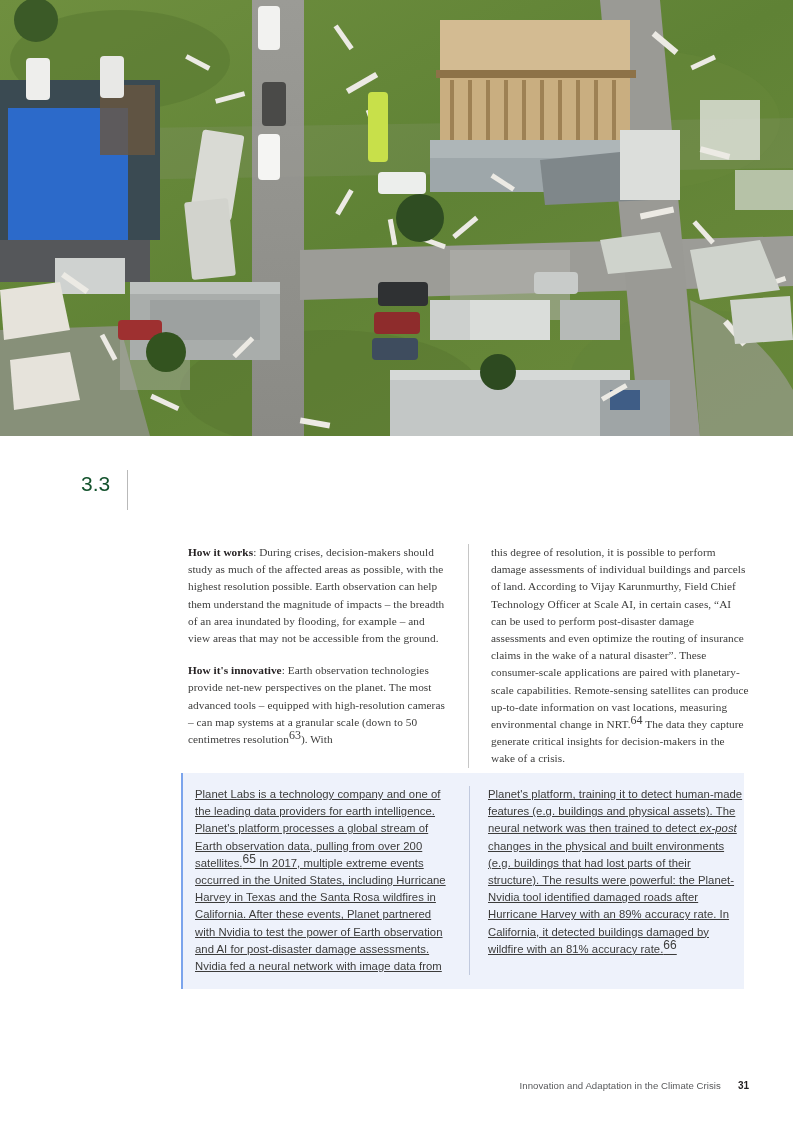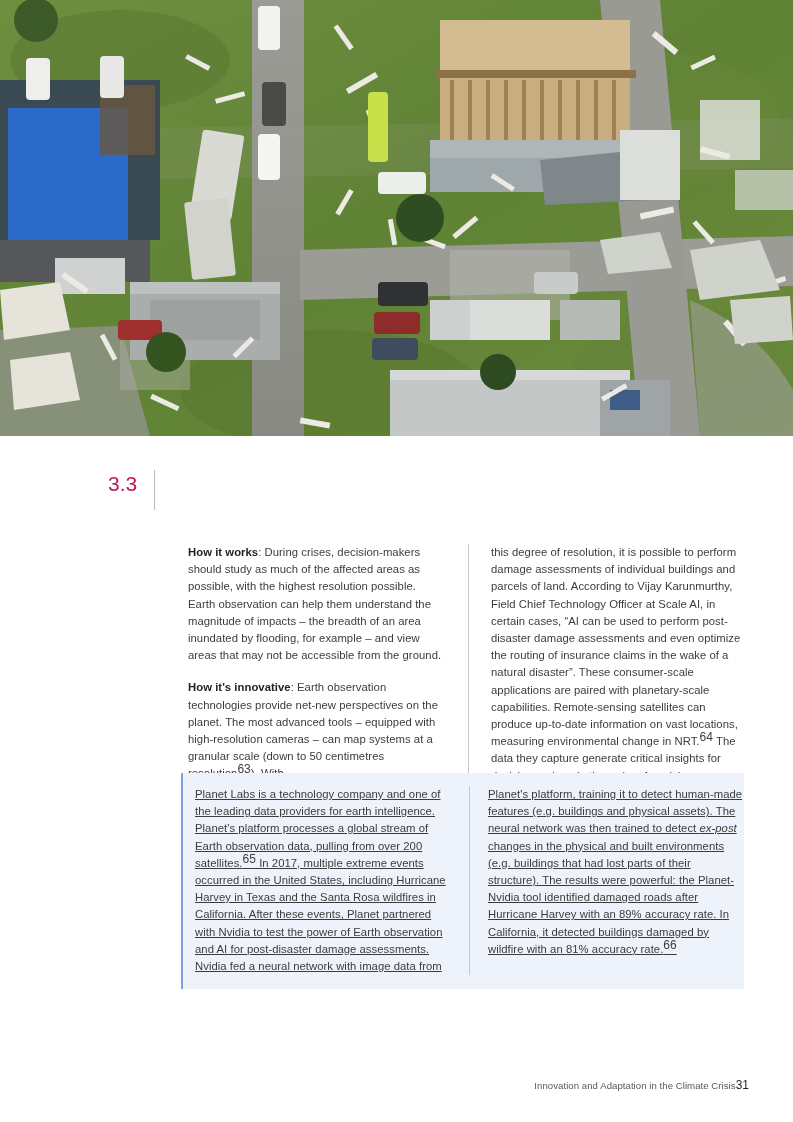--- a/index.html
+++ b/index.html
@@ -31,24 +31,24 @@
   .section-head {
     position: absolute;
     left: 0; top: 470px;
     width: 793px;
     height: 46px;
     display: flex;
     align-items: flex-start;
   }
   .sec-num {
     width: 46px;
-    margin-left: 108px;
+    margin-left: 81px;
     font-size: 21px;
     line-height: 28px;
-    color: #be185d;
+    color: #14532d;
     font-weight: 400;
     text-align: left;
     letter-spacing: 0px;
   }
   .sec-rule {
     width: 1px;
     height: 40px;
     background: #b9b9b9;
     margin-right: 16px;
     flex: none;
@@ -79,21 +79,21 @@
     letter-spacing: 0.04px;
   }
   .col-left { padding-right: 22px; }
   .col-div {
     width: 1px;
     background: #c6c6c6;
     align-self: stretch;
     flex: none;
     margin-right: 22px;
   }
-  .col p { margin: 0 0 15px 0; }
+  .col p { margin: 0 0 15px 0; font-family: Liberation Serif, serif; }
   .col p:last-child { margin-bottom: 0; }
   .col b { font-weight: bold; color: #231f20; }
   sup { font-size: 12px; vertical-align: 4px; line-height: 0; }
   i { font-style: italic; }
 
   
   .spotlight {
     position: absolute;
     left: 181px;
     top: 773px;
@@ -150,24 +150,24 @@
     padding-right: 44px;
     box-sizing: border-box;
   }
   .footer-text {
     font-size: 9.6px;
     color: #58595b;
     letter-spacing: 0.05px;
     padding-left: 20px;
   }
   .footer-page {
-    font-size: 12px;
-    font-weight: normal;
+    font-size: 10px;
+    font-weight: bold;
     color: #231f20;
-    margin-left: 0;
+    margin-left: 17px;
   }
 </style>
 </head>
 <body>
 
 <div class="hero">
   <svg viewBox="0 0 793 436" preserveAspectRatio="none">
     <defs>
       <linearGradient id="grass" x1="0" y1="0" x2="1" y2="1">
         <stop offset="0%" stop-color="#6f8f3f"></stop>

